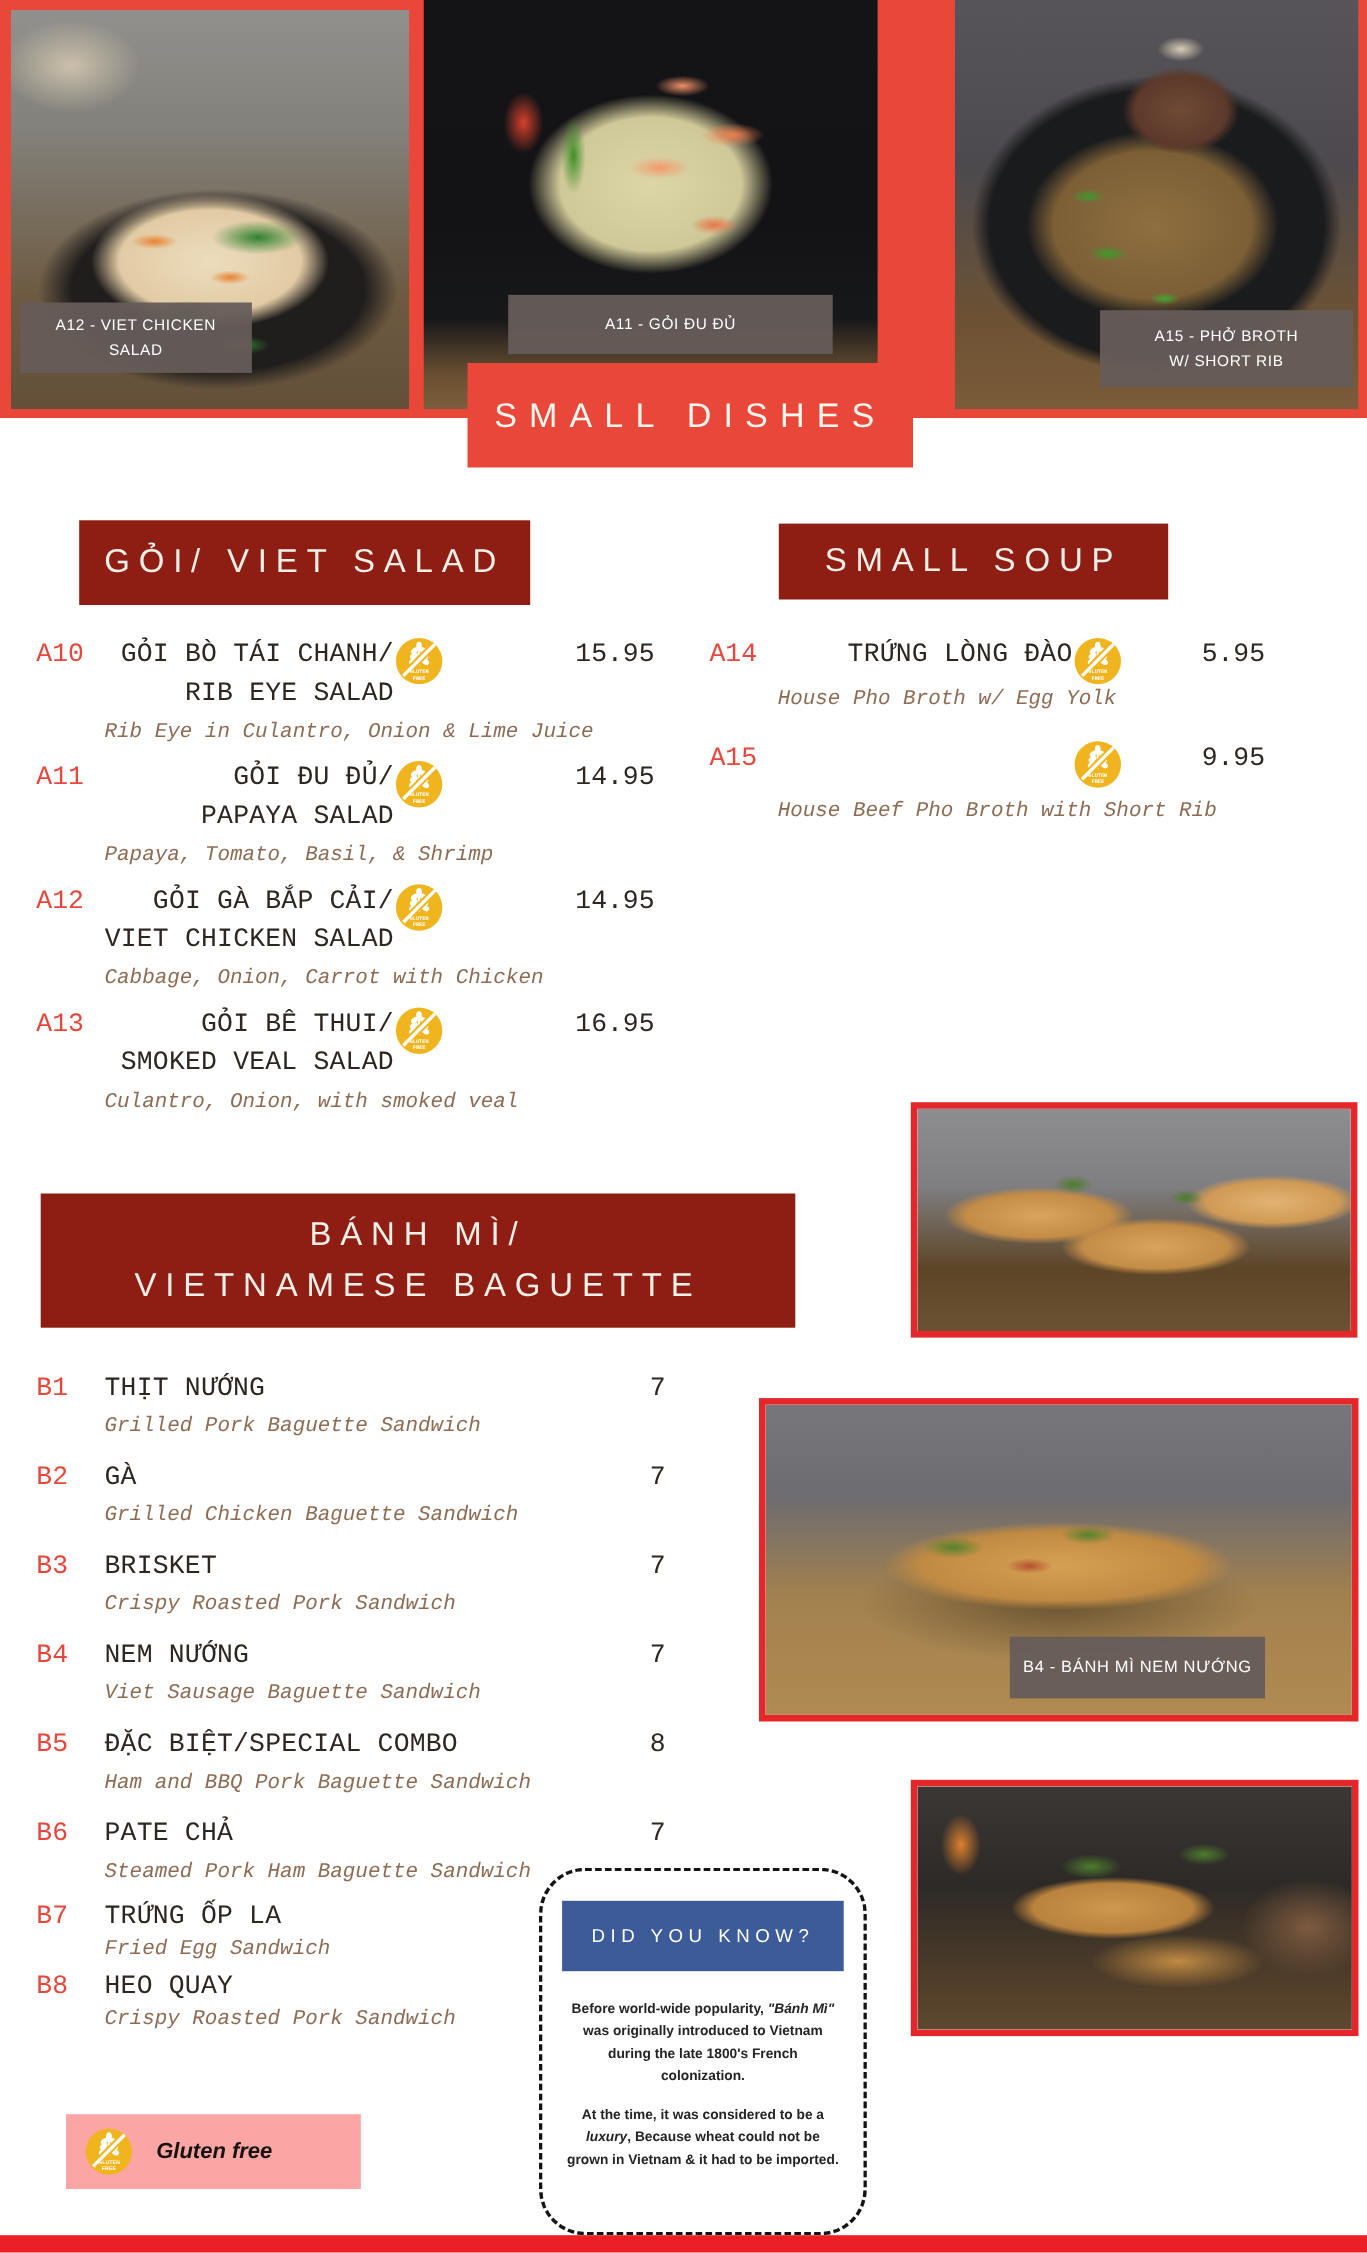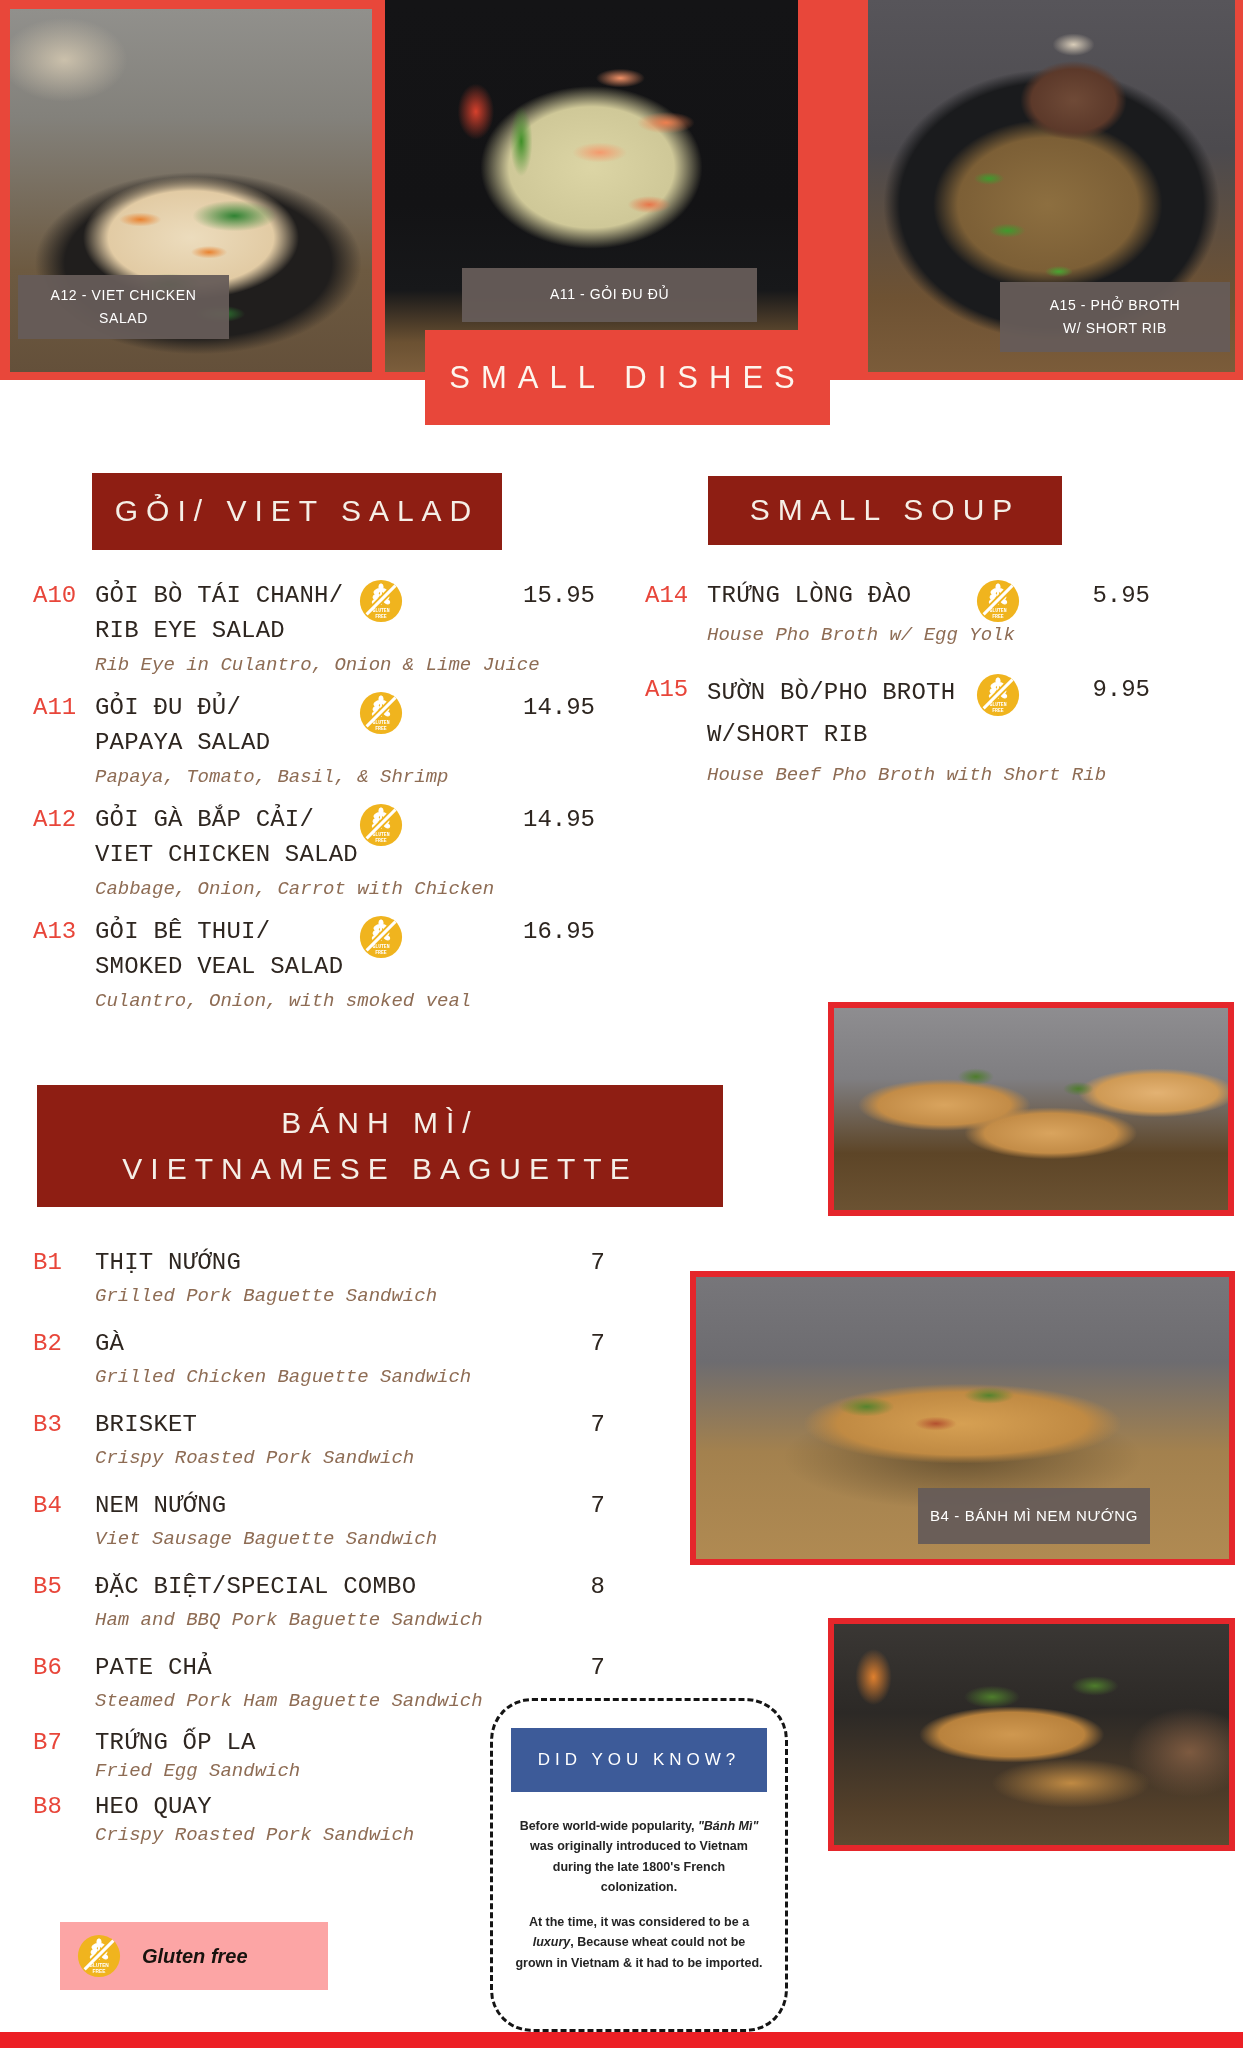--- a/index.html
+++ b/index.html
@@ -47,32 +47,32 @@
   .cap1{left:8px;top:266px;width:211px;height:64px;}
   .cap2{left:77px;top:268px;width:295px;height:54px;}
   .cap3{left:132px;top:282px;width:230px;height:70px;}
   .dishes-banner{position:absolute;left:425px;top:330px;width:405px;height:95px;background:#e8473a;
            color:#fdf6ee;display:flex;align-items:center;justify-content:center;
            font-size:31px;letter-spacing:11px;z-index:5;}
 
   
   .sec-header{position:absolute;background:#8e1e13;color:#f5efe7;display:flex;align-items:center;
            justify-content:center;text-align:center;font-size:30px;letter-spacing:8px;line-height:1.55;}
-  .salad-h{left:92px;top:473px;width:410px;height:77px;}
+  .salad-h{left:72px;top:473px;width:410px;height:77px;}
   .soup-h{left:708px;top:476px;width:354px;height:69px;}
   .banhmi-h{left:37px;top:1085px;width:686px;height:122px;flex-direction:column;text-align:center;}
 
   
   .items{position:absolute;font-family:Liberation Mono, monospace;}
   .salad-items{left:33px;top:578px;width:562px;}
   .soup-items{left:645px;top:578px;width:505px;}
   .banhmi-items{left:33px;top:1248px;width:572px;}
   .code{color:#e8463a;font-size:24px;line-height:35px;}
   .name{font-size:24px;line-height:35px;letter-spacing:.2px;}
-  .nl{display:block;}
+  .nl{display:block;text-align:right;}
   .price{font-size:24px;line-height:35px;text-align:right;}
   .desc{font-style:italic;color:#8e6c54;font-size:19px;margin-top:6px;}
   .gf-cell{padding-top:0;}
   .gf-svg{width:46px;height:46px;display:block;}
 
   .s-item{display:grid;grid-template-columns:62px 263px 70px 1fr;
           grid-template-areas:"code name gf price" "e desc desc desc";margin-bottom:14px;}
   .p-item{display:grid;grid-template-columns:62px 268px 70px 1fr;
           grid-template-areas:"code name gf price" "e desc desc desc";margin-bottom:26px;}
   .s-item .code,.p-item .code,.b-item .code{grid-area:code;}
@@ -265,24 +265,20 @@
       <span class="gf-cell">
           <svg class="gf-svg" viewBox="0 0 48 48">
             <use href="#gf-icon"></use>
           </svg>
         </span>
       <span class="price">5.95</span>
       <span class="desc" style="margin-top:0">House Pho Broth w/ Egg Yolk</span>
     </div>
     <div class="p-item wide">
       <span class="code">A15</span>
-      <span class="name">
-        <span class="nl">SƯỜN BÒ/PHO BROTH</span>
-        <span class="nl">W/SHORT RIB</span>
-      </span>
       <span class="gf-cell">
           <svg class="gf-svg" viewBox="0 0 48 48">
             <use href="#gf-icon"></use>
           </svg>
         </span>
       <span class="price">9.95</span>
       <span class="desc">House Beef Pho Broth with Short Rib</span>
     </div>
   </div>
 

